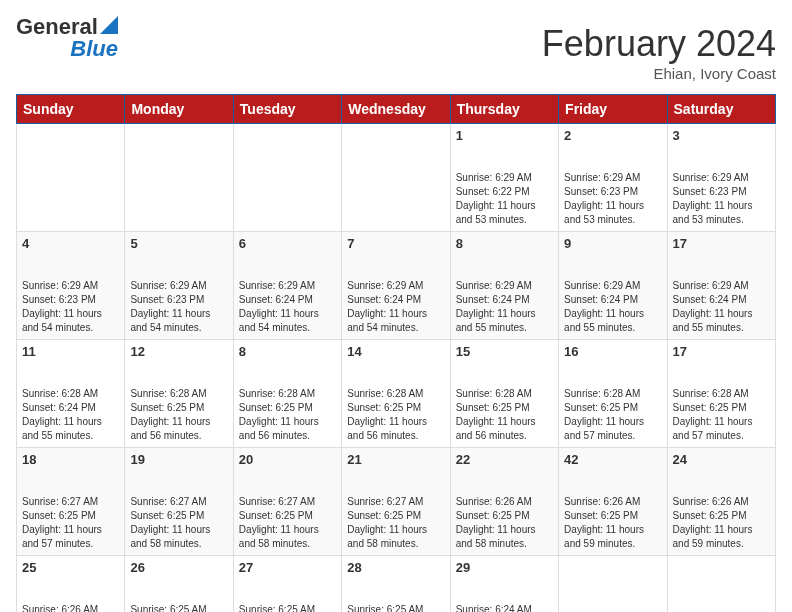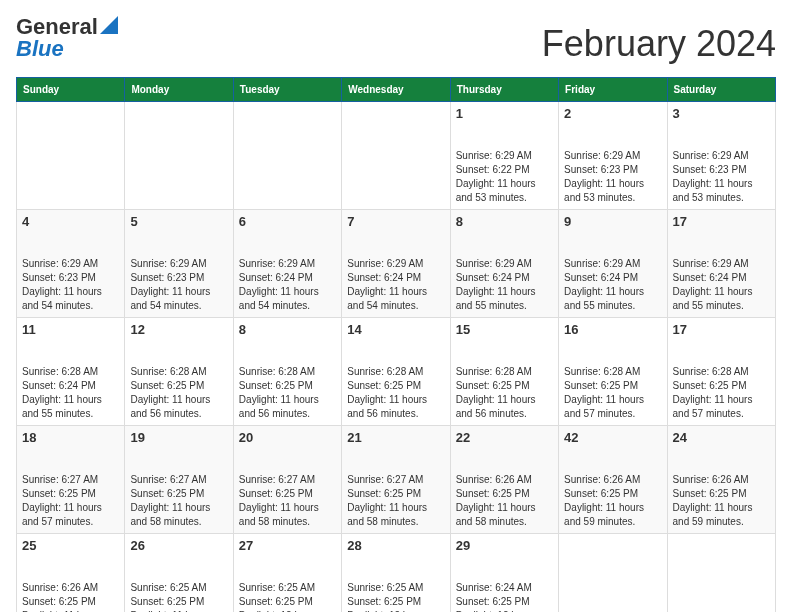--- a/index.html
+++ b/index.html
@@ -12,21 +12,21 @@
     }
     .header {
       display: flex;
       justify-content: space-between;
       align-items: flex-start;
       margin-bottom: 12px;
     }
     .logo {
       display: flex;
       flex-direction: column;
-      align-items: flex-start;
+      align-items: flex-end;
     }
     .logo-text {
       font-size: 22px;
       font-weight: bold;
       color: #333;
       line-height: 1;
     }
     .logo-row {
       display: flex;
       align-items: center;
@@ -43,23 +43,23 @@
     .subtitle {
       font-size: 15px;
       color: #555;
     }
     .calendar {
       width: 100%;
       border-collapse: collapse;
       border: 1px solid #ccc;
     }
     .calendar th {
-      background: #15803d;
+      background: #b91c1c;
       color: #fff;
-      font-size: 10px;
+      font-size: 14px;
       font-weight: bold;
       padding: 6px 6px;
       text-align: left;
       border: 1px solid #1560a0;
     }
     .calendar td {
       width: calc(100% / 7);
       vertical-align: top;
       padding: 4px 5px;
       border: 1px solid #ddd;
@@ -105,20 +105,21 @@
       </svg>
     </div>
     <div class="logo-row">
       <span class="logo-text">
         <span style="color:#1a73c1;font-style:italic;">Blue</span>
       </span>
     </div>
   </div>
   <div class="title-block">
     <div class="month-title">February 2024</div>
+    <div class="subtitle">Ehian, Ivory Coast</div>
   </div>
 </div>
 
 <table class="calendar">
   <thead>
     <tr>
     <th>Sunday</th>
         <th>Monday</th>
         <th>Tuesday</th>
         <th>Wednesday</th>

